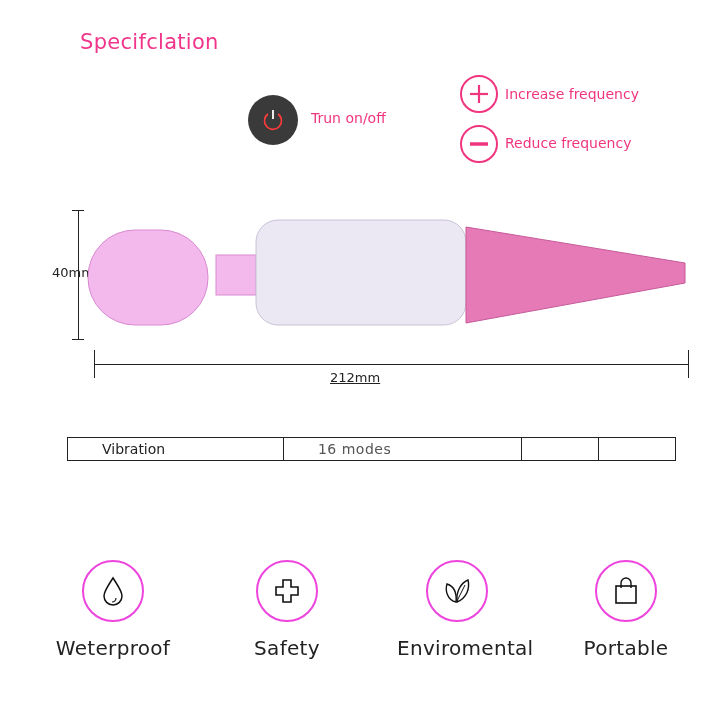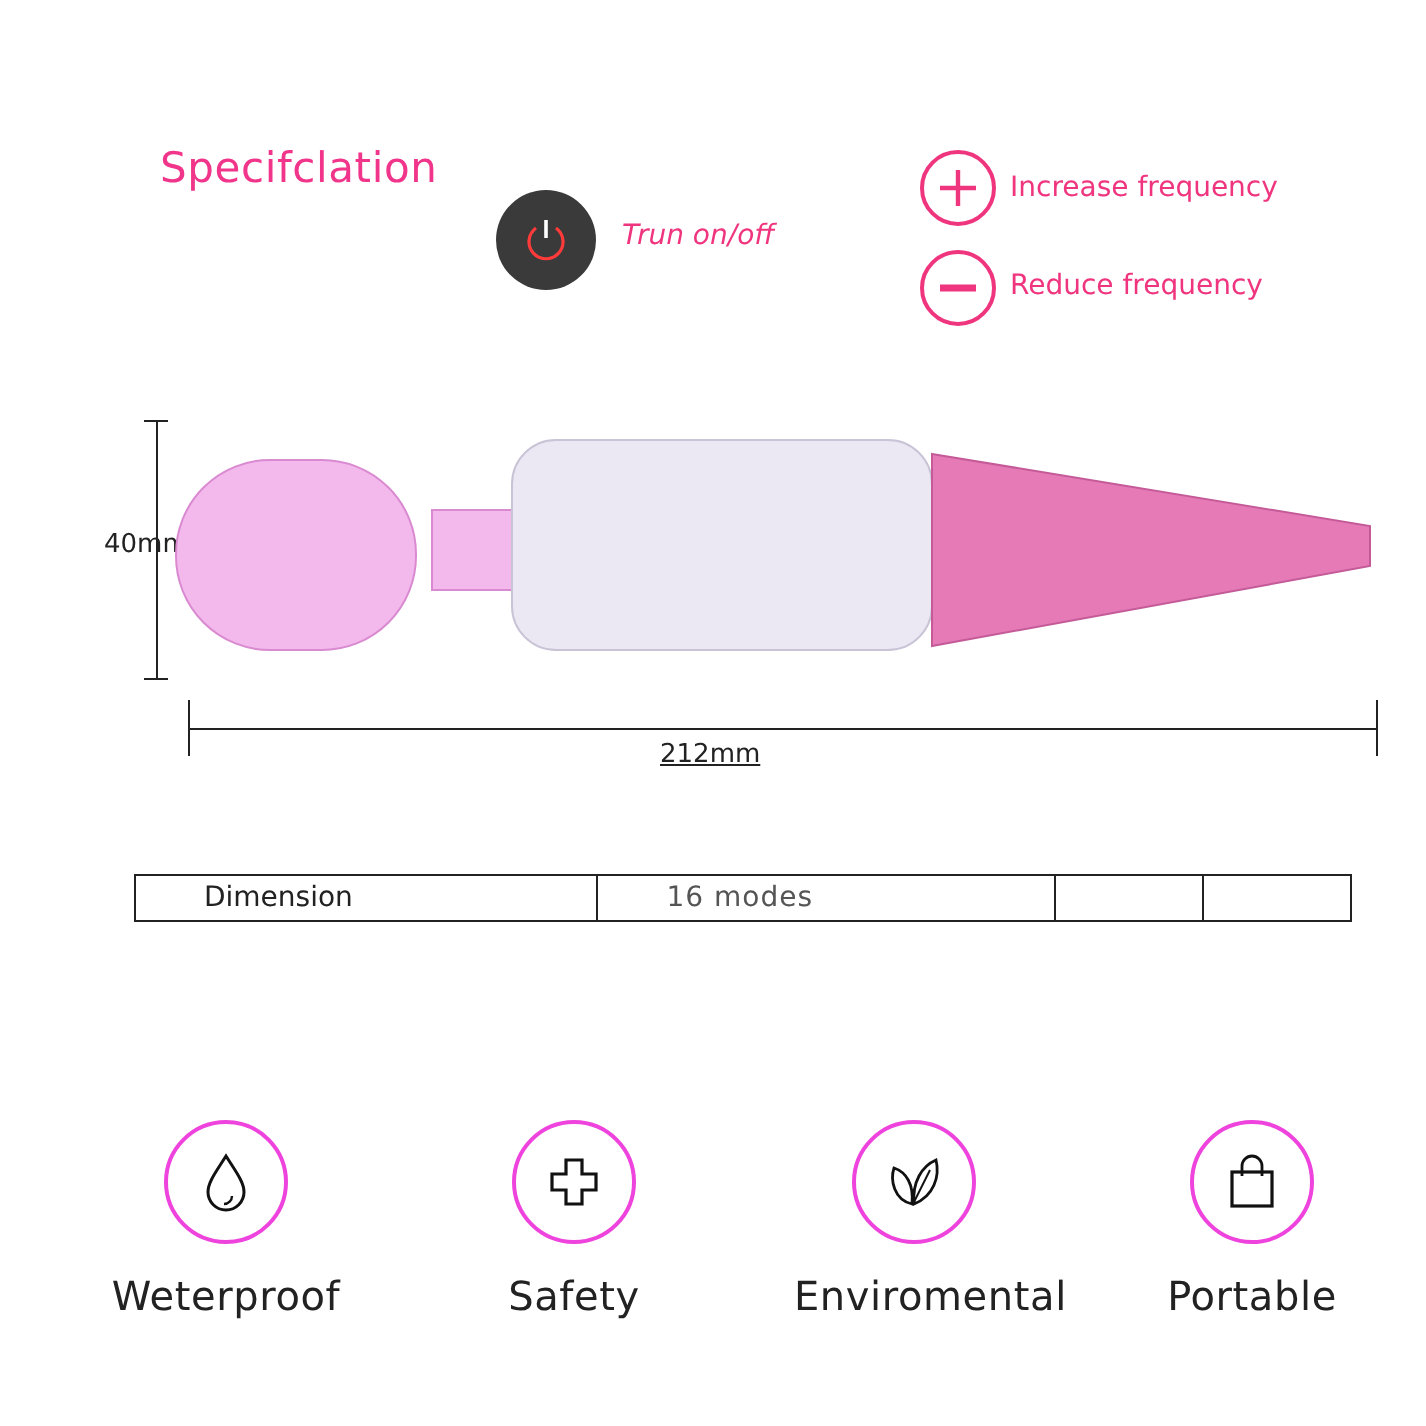--- a/index.html
+++ b/index.html
@@ -1,19 +1,19 @@
 <!DOCTYPE html>
 <html><head>
 <meta charset="utf-8">
 <style>
   html, body { margin: 0; padding: 0; background: #ffffff; }
   body { width: 713px; height: 713px; position: relative; overflow: hidden;
          font-family: "DejaVu Sans", "Liberation Sans", sans-serif; color: #222; }
   .abs { position: absolute; }
-  .title { left: 80px; top: 30px; font-size: 21px; color: #f0358a; letter-spacing: 0.3px; margin-top: 42px; }
+  .title { left: 80px; top: 30px; font-size: 21px; color: #f0358a; letter-spacing: 0.3px; }
   .power-btn { left: 248px; top: 95px; width: 50px; height: 50px; border-radius: 50%; background: #3a3a3a;
                display: flex; align-items: center; justify-content: center; }
   .ctrl-label { font-size: 14px; color: #f0357f; }
   .circ-btn { width: 38px; height: 38px; border: 2.5px solid #f0357f; border-radius: 50%; box-sizing: border-box;
               display: flex; align-items: center; justify-content: center; }
   .dim-label { font-size: 13px; color: #222; }
   .vline { width: 1px; background: #222; }
   .hline { height: 1px; background: #222; }
   table.spec { position: absolute; left: 67px; top: 437px; width: 609px; border-collapse: collapse; }
   table.spec td { border: 1.5px solid #222; padding: 0 0 0 34px; font-size: 14px; color: #222; height: 22px;
@@ -28,21 +28,21 @@
 <body>
 
 <div class="abs title">Specifclation</div>
 
 <div class="abs power-btn">
   <svg width="26" height="26" viewBox="0 0 26 26">
     <path d="M8 7 A8.5 8.5 0 1 0 18 7" fill="none" stroke="#ff3a3a" stroke-width="1.6"></path>
     <line x1="13" y1="3" x2="13" y2="12" stroke="#ffffff" stroke-width="1.8"></line>
   </svg>
 </div>
-<div class="abs ctrl-label" style="left:311px; top:110px;font-style:italic;">Trun on/off</div>
+<div class="abs ctrl-label" style="left:311px; top:110px;">Trun on/off</div>
 
 <div class="abs circ-btn" style="left:460px; top:75px;">
   <svg width="20" height="20" viewBox="0 0 20 20">
     <line x1="10" y1="1" x2="10" y2="19" stroke="#f0357f" stroke-width="2.2"></line>
     <line x1="1" y1="10" x2="19" y2="10" stroke="#f0357f" stroke-width="2.2"></line>
   </svg>
 </div>
 <div class="abs ctrl-label" style="left:505px; top:86px;">Increase frequency</div>
 
 <div class="abs circ-btn" style="left:460px; top:125px;">
@@ -65,21 +65,21 @@
 <svg class="abs" style="left:80px; top:205px;" width="610" height="140">
   <rect x="8" y="25" width="120" height="95" rx="47" fill="#f3b8ec" stroke="#d98ad0" stroke-width="1"></rect>
   <rect x="136" y="50" width="40" height="40" fill="#f3b8ec" stroke="#d98ad0" stroke-width="1"></rect>
   <rect x="176" y="15" width="210" height="105" rx="22" fill="#ebe7f3" stroke="#c9c3d6" stroke-width="1"></rect>
   <polygon points="386,22 605,58 605,78 386,118" fill="#e57ab6" stroke="#c45a98" stroke-width="1"></polygon>
 </svg>
 
 <table class="spec">
   <tbody>
   <tr>
-    <td>Dimension</td>
+    <td>Vibration</td>
     <td class="val">16 modes</td>
     <td></td>
     <td class="val"></td>
   </tr>
 </tbody>
   </table>
 
 <div class="feature" style="left:53px; top:560px;">
   <div class="ring">
     <svg width="22" height="30" viewBox="0 0 22 30">

